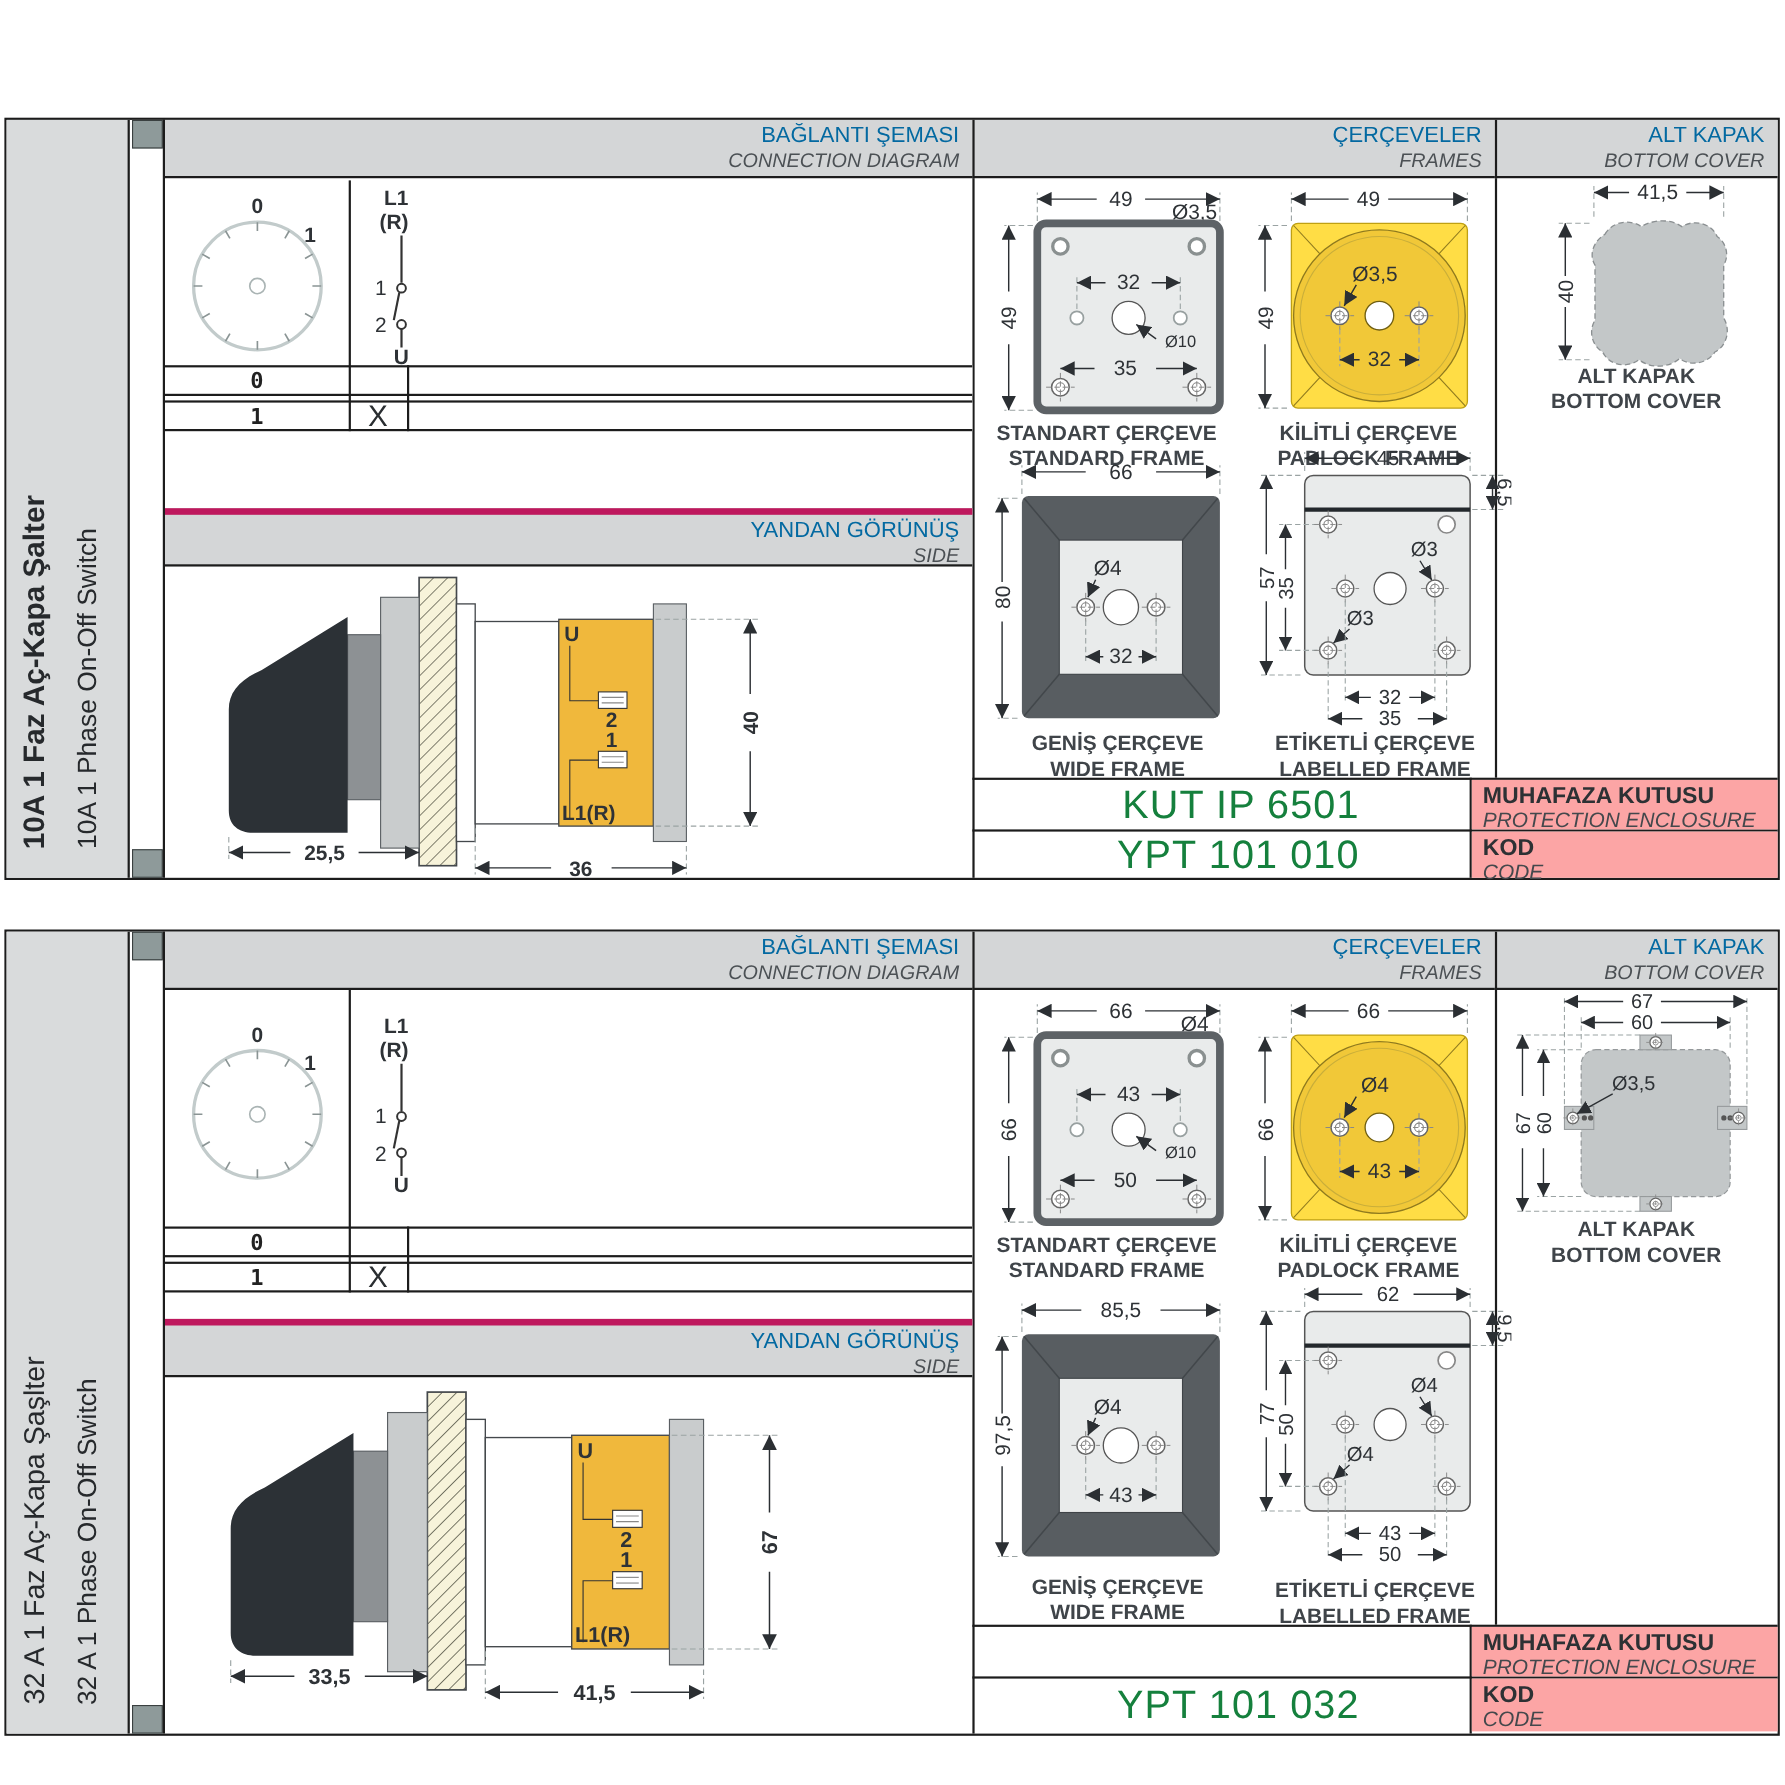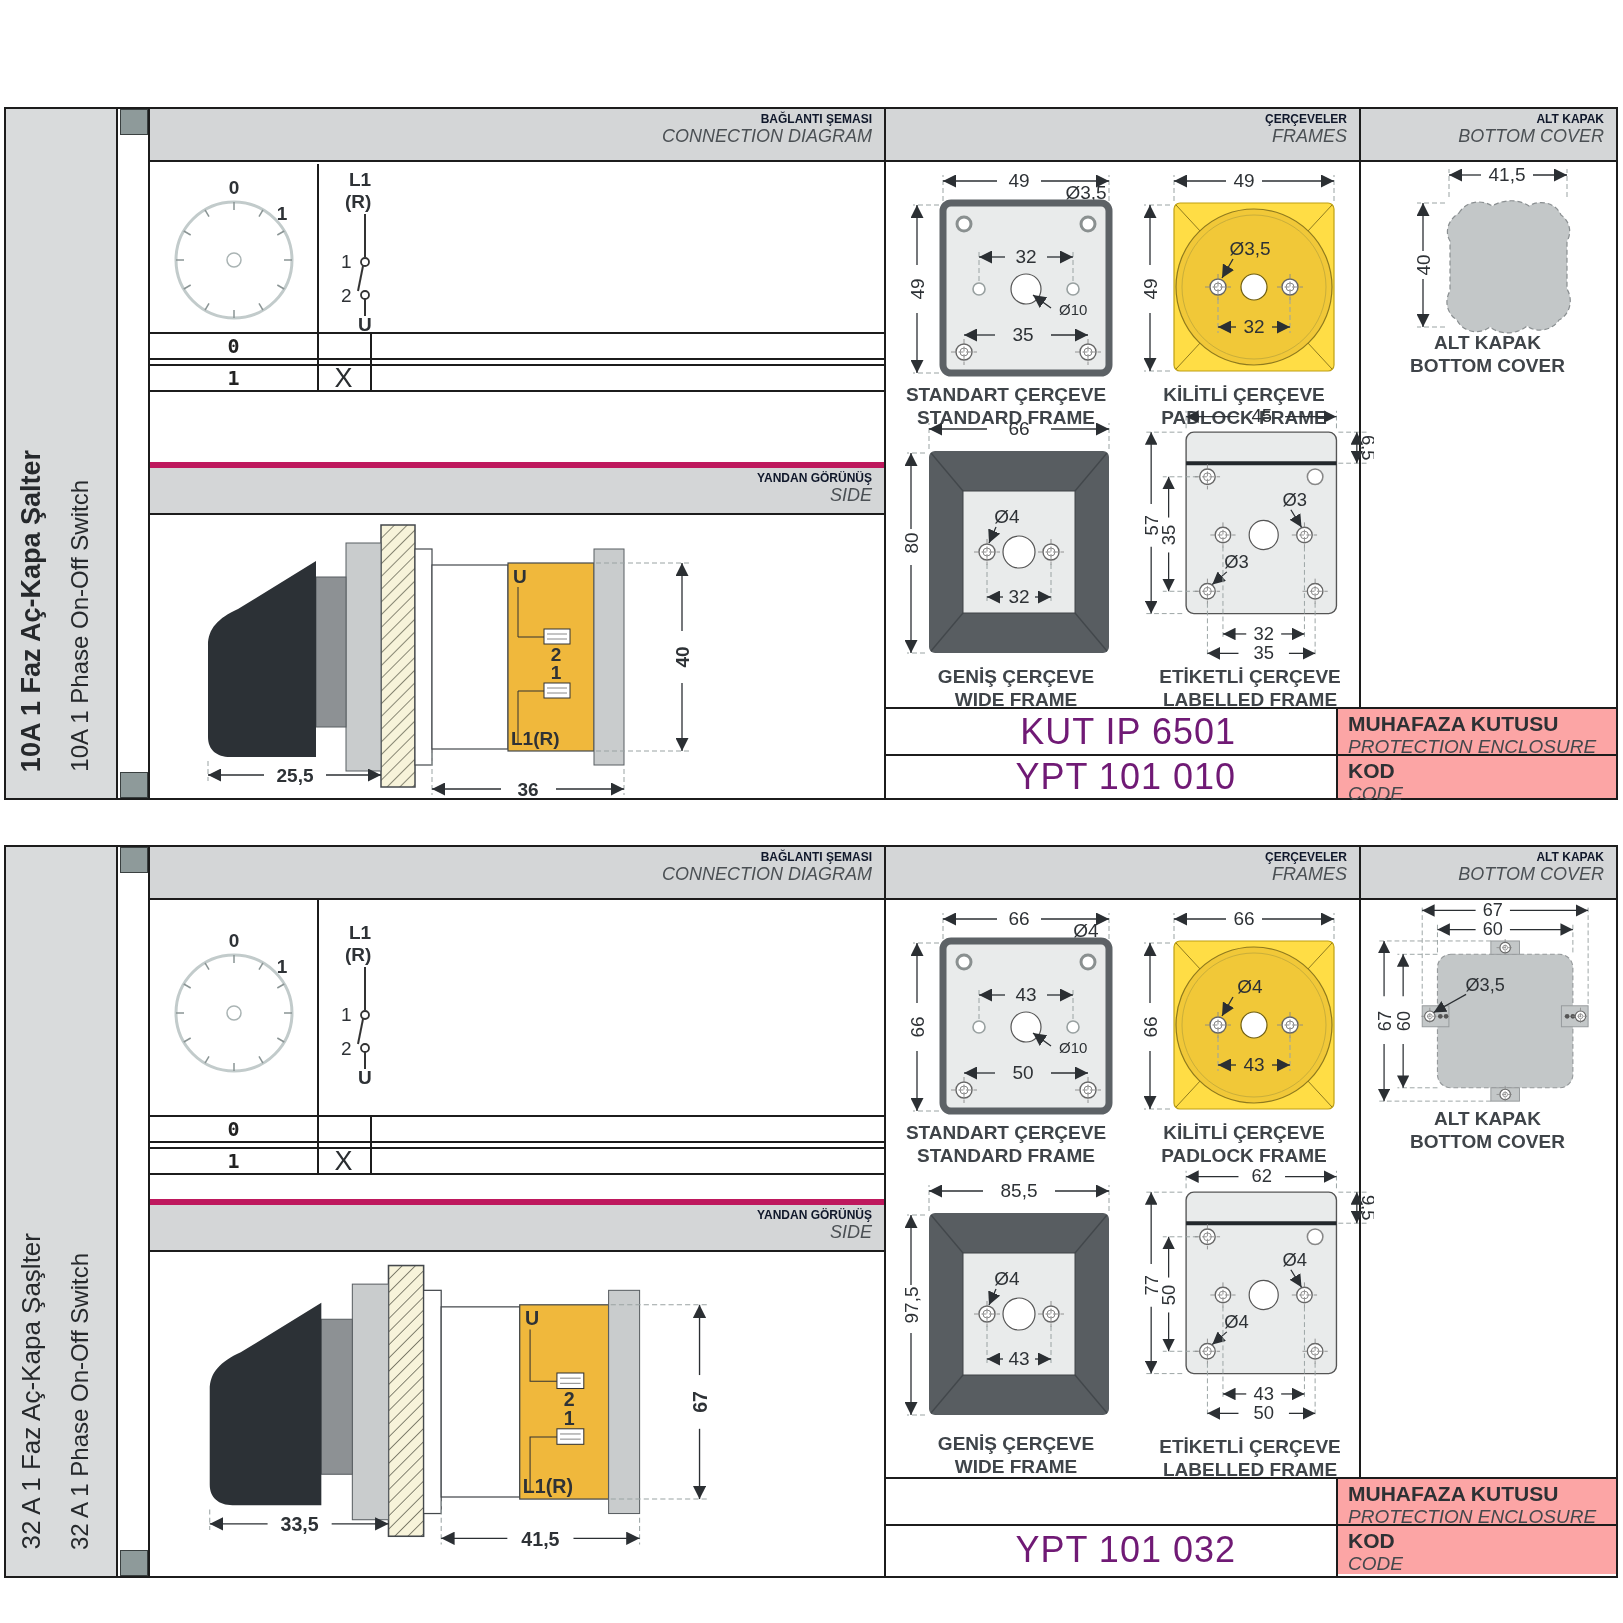--- a/index.html
+++ b/index.html
@@ -10,28 +10,28 @@
   .sidebar{position:absolute;left:0;top:0;bottom:0;width:112px;background:#d9dbdc;border-right:2px solid #1c1c1c}
   .side-tr,.side-en{position:absolute;bottom:26px;writing-mode:vertical-rl;transform:rotate(180deg);white-space:nowrap;color:#26292c}
   .side-tr{left:10px;font-size:27px;font-weight:bold}
   .s2 .side-tr{font-weight:normal;font-size:26px}
   .side-en{left:60px;font-size:24px;font-weight:normal}
   .sq{position:absolute;left:114px;width:28px;height:26px;background:#8e9a9a;border:1px solid #3a4040}
   .vl{position:absolute;width:2px;background:#1c1c1c}
   .hl{position:absolute;height:2px;background:#1c1c1c}
   .hdr,.bar{position:absolute;height:53px;background:#d4d6d7;border-bottom:2px solid #1c1c1c;text-align:right;padding:3px 12px 0 0;line-height:1.18}
   .bar{border-top:6px solid #be185d}
-  .hdr .t,.bar .t{display:block;font-weight:bold;font-size:12px;color:#0f172a}
+  .hdr .t,.bar .t{display:block;font-weight:normal;font-size:20px;color:#0369a1}
   .hdr .e,.bar .e{display:block;font-style:italic;font-size:18px;color:#4b5054}
   .row{position:absolute;left:144px;width:734px;height:28px;border-top:2px solid #1c1c1c;border-bottom:2px solid #1c1c1c;background:#fff}
   .rlab{position:absolute;left:0;top:0;width:167px;height:100%;display:flex;align-items:center;justify-content:center;font-weight:bold;font-size:20px;font-family:"DejaVu Sans Mono","Liberation Mono",monospace}
   .rmark{position:absolute;left:167px;top:0;width:53px;height:100%;display:flex;align-items:center;justify-content:center;font-size:27px;color:#2a2e31}
   .cap{position:absolute;text-align:center;font-weight:bold;font-size:19px;color:#3f4449;line-height:1.22}
   .cap span{display:block}
-  .codecell{position:absolute;left:880px;width:362px;display:flex;align-items:center;justify-content:flex-end;padding-right:12px;font-size:36px;color:#701a75;letter-spacing:1px}
+  .codecell{position:absolute;left:880px;width:362px;display:flex;align-items:center;justify-content:flex-end;padding-right:12px;font-size:36px;color:#15803d;letter-spacing:1px}
   .enc{position:absolute;left:1332px;width:278px;background:#fca5a5;padding:3px 0 0 10px;line-height:1.12}
   .enc .t{font-weight:bold;font-size:21px;color:#2d3134;display:block}
   .enc .e{font-style:italic;font-size:19px;color:#44484c;display:block}
   svg text{font-family:"Liberation Sans",sans-serif;fill:#2e3236;font-size:19px}
   svg text.sm{font-size:15px}
   svg text.b{font-weight:bold}
   .ex{stroke:#9aa3a3;stroke-width:1;stroke-dasharray:5 3}
   .dl{stroke:#2b2f33;stroke-width:1.3}
 </style>
 </head>

